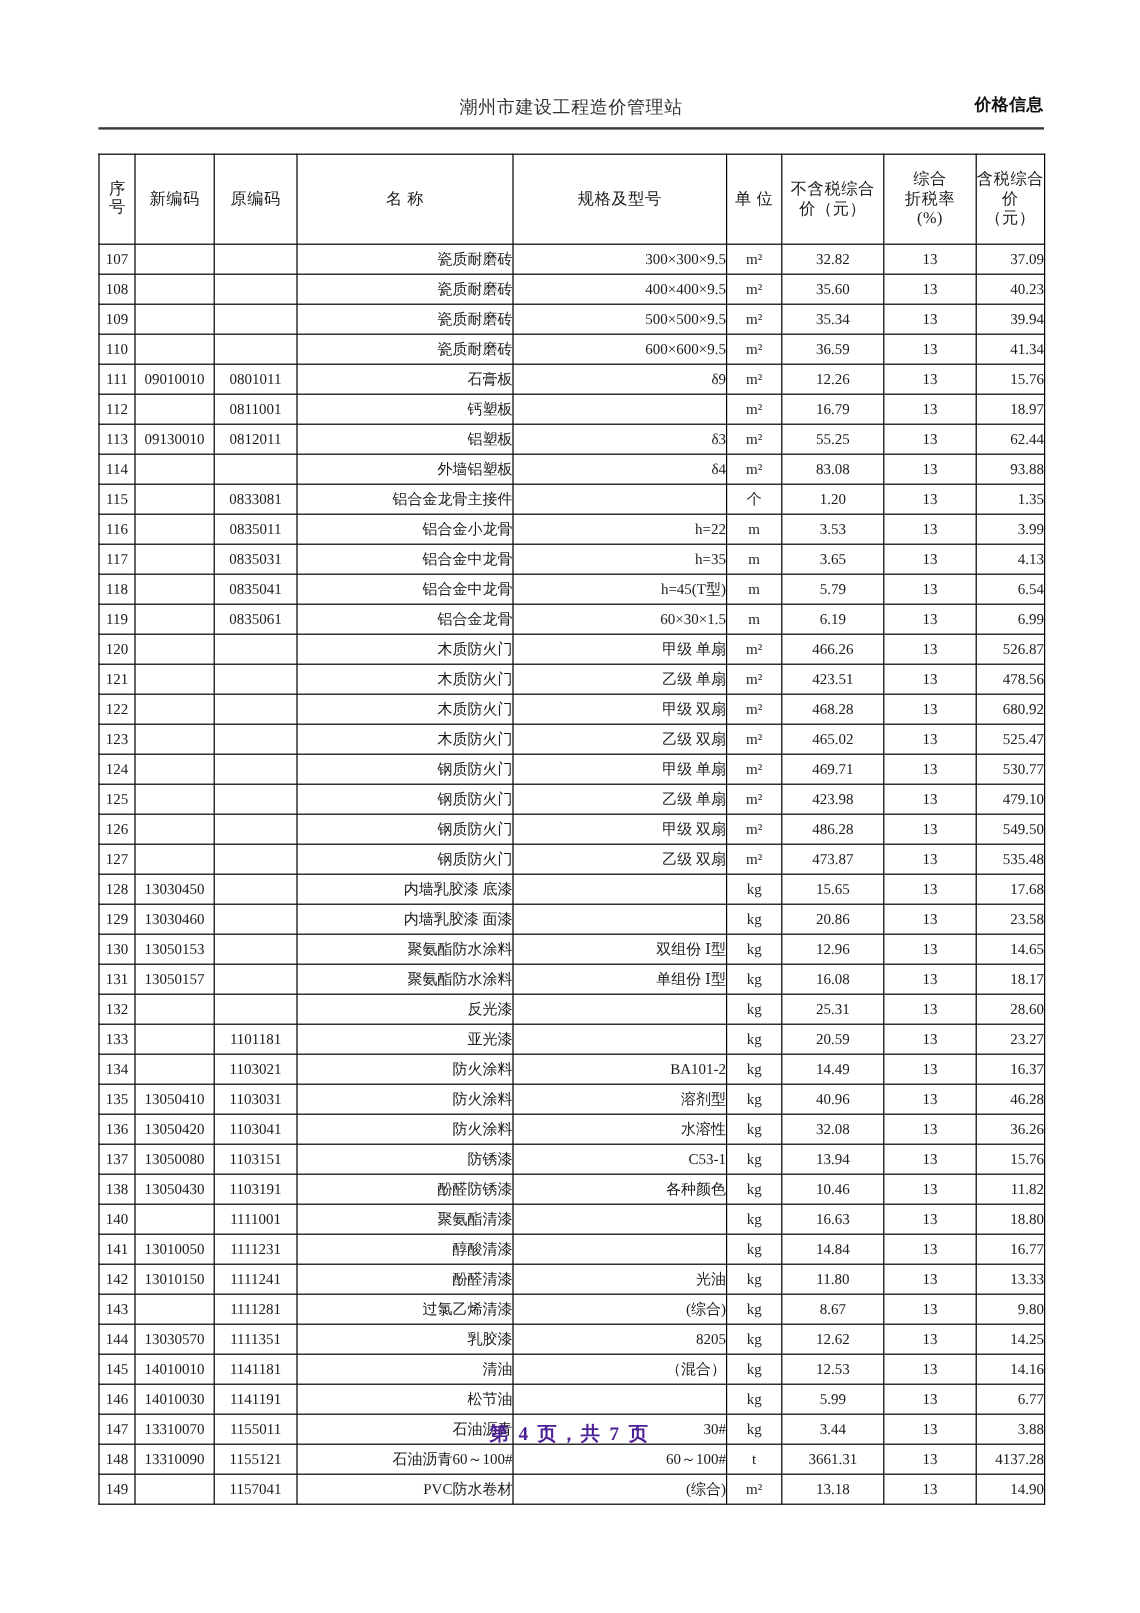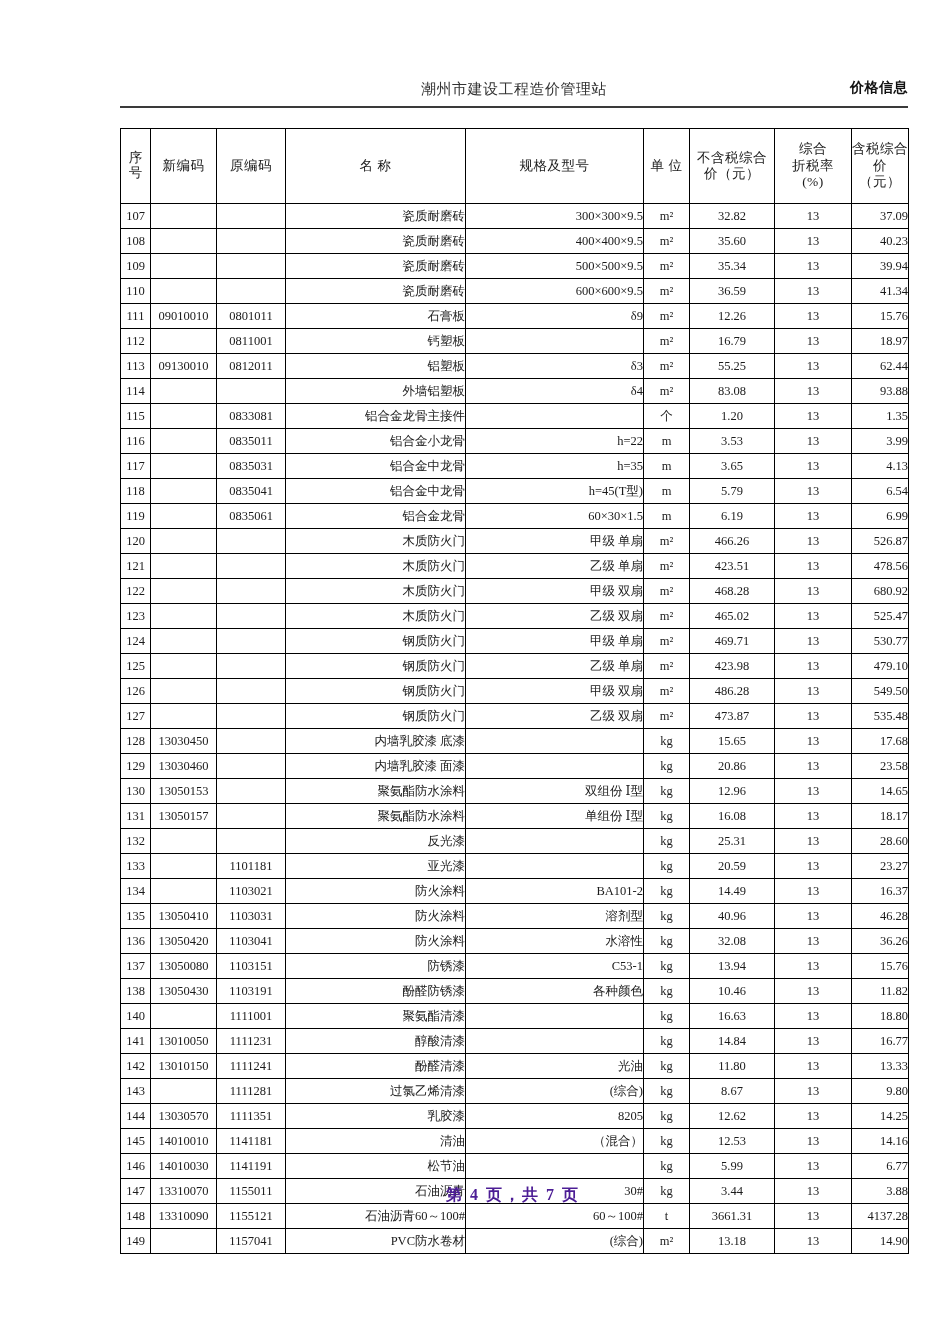--- a/index.html
+++ b/index.html
@@ -14,21 +14,20 @@
     color: #000000;
     position: relative;
     overflow: hidden;
   }
 
   .page {
     position: absolute;
     left: 0; top: 0;
     width: 856px;
     height: 1344px;
-    margin-left: 38px;
   }
 
   
   .doc-header {
     position: absolute;
     left: 82px;
     top: 78px;
     width: 788px;
     height: 30px;
     border-bottom: 2px solid #3a3a3a;

